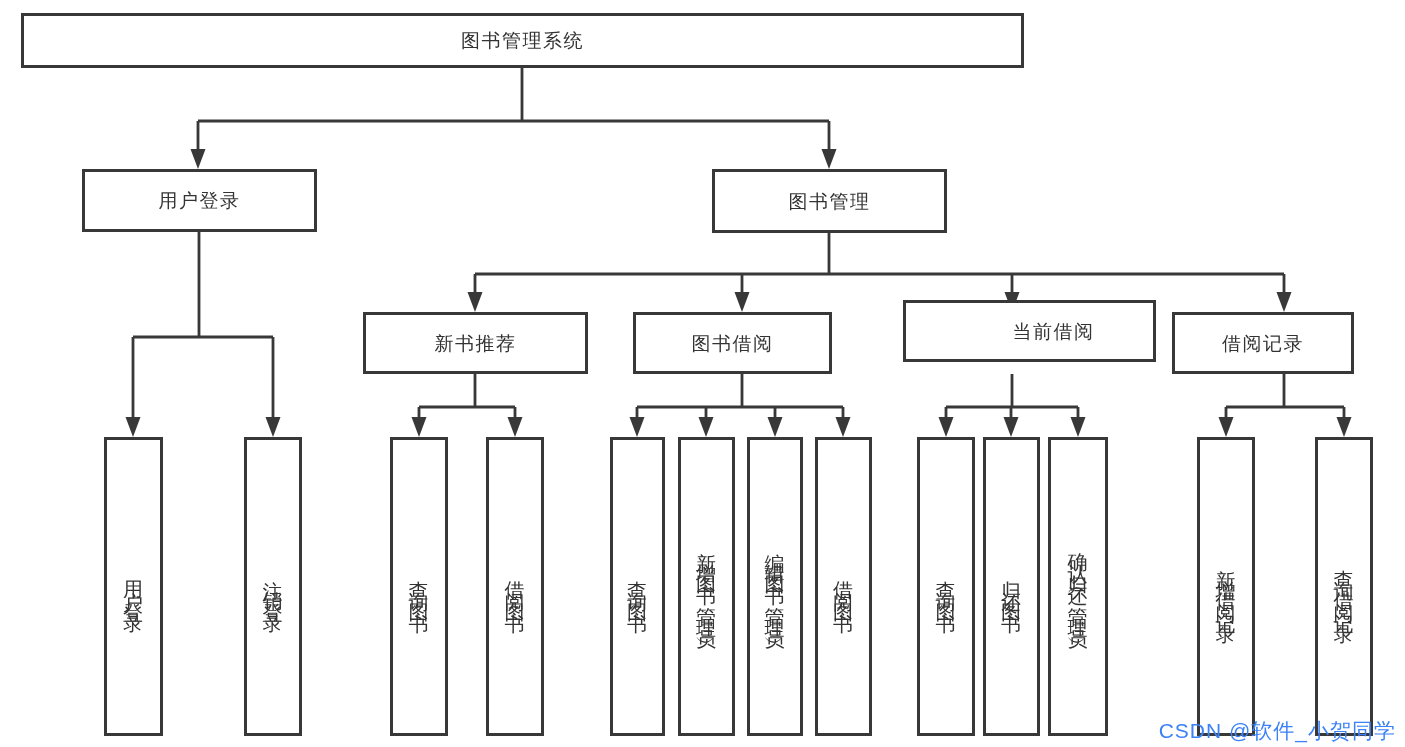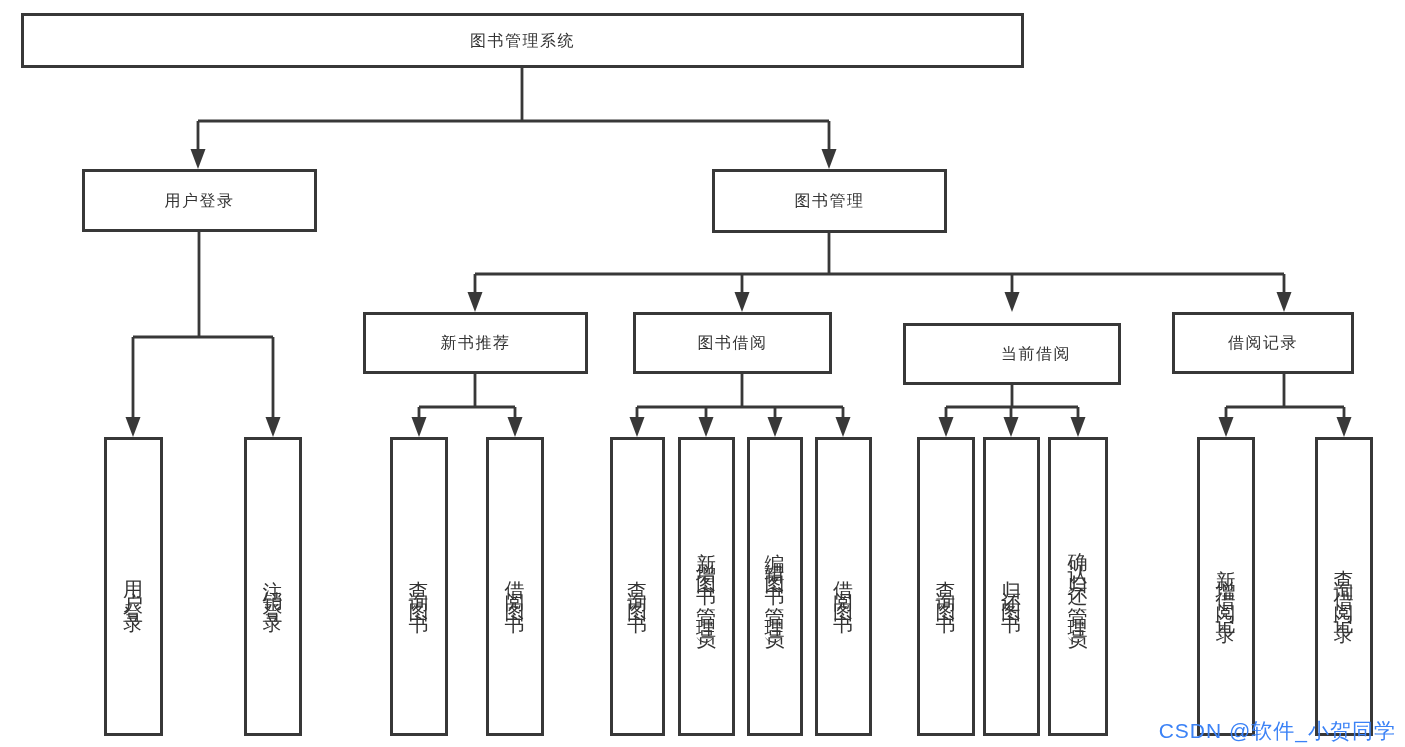--- a/index.html
+++ b/index.html
@@ -28,21 +28,21 @@
     background: #ffffff;
     border: 3px solid #383838;
     color: #333333;
     display: flex;
     align-items: center;
     justify-content: center;
     text-align: center;
     z-index: 2;
   }
   .hlabel {
-    font-size: 16px;
+    font-size: 19px;
     letter-spacing: 1.5px;
     line-height: 1;
     white-space: nowrap;
   }
   .vtext {
     writing-mode: vertical-rl;
     text-orientation: mixed;
     font-size: 20px;
     letter-spacing: 11px;
     line-height: 1;
@@ -107,21 +107,21 @@
     </g>
   </svg>
 
   <div class="box hlabel" style="left:21px; top:13px; width:1003px; height:55px;">图书管理系统</div>
 
   <div class="box hlabel" style="left:82px; top:169px; width:235px; height:63px;">用户登录</div>
   <div class="box hlabel" style="left:712px; top:169px; width:235px; height:64px;">图书管理</div>
 
   <div class="box hlabel" style="left:363px; top:312px; width:225px; height:62px;">新书推荐</div>
   <div class="box hlabel" style="left:633px; top:312px; width:199px; height:62px;">图书借阅</div>
-  <div class="box hlabel" style="left:903px; top:323px; width:218px; height:62px;padding-left:48px;">当前借阅</div>
+  <div class="box hlabel" style="left:903px; top:300px; width:253px; height:62px;padding-left:48px;">当前借阅</div>
   <div class="box hlabel" style="left:1172px; top:312px; width:182px; height:62px;">借阅记录</div>
 
   <div class="box" style="left:104px; top:437px; width:59px; height:299px;">
     <span class="vtext">用户登录</span>
   </div>
   <div class="box" style="left:244px; top:437px; width:58px; height:299px;">
     <span class="vtext">注销登录</span>
   </div>
 
   <div class="box" style="left:390px; top:437px; width:58px; height:299px;">

